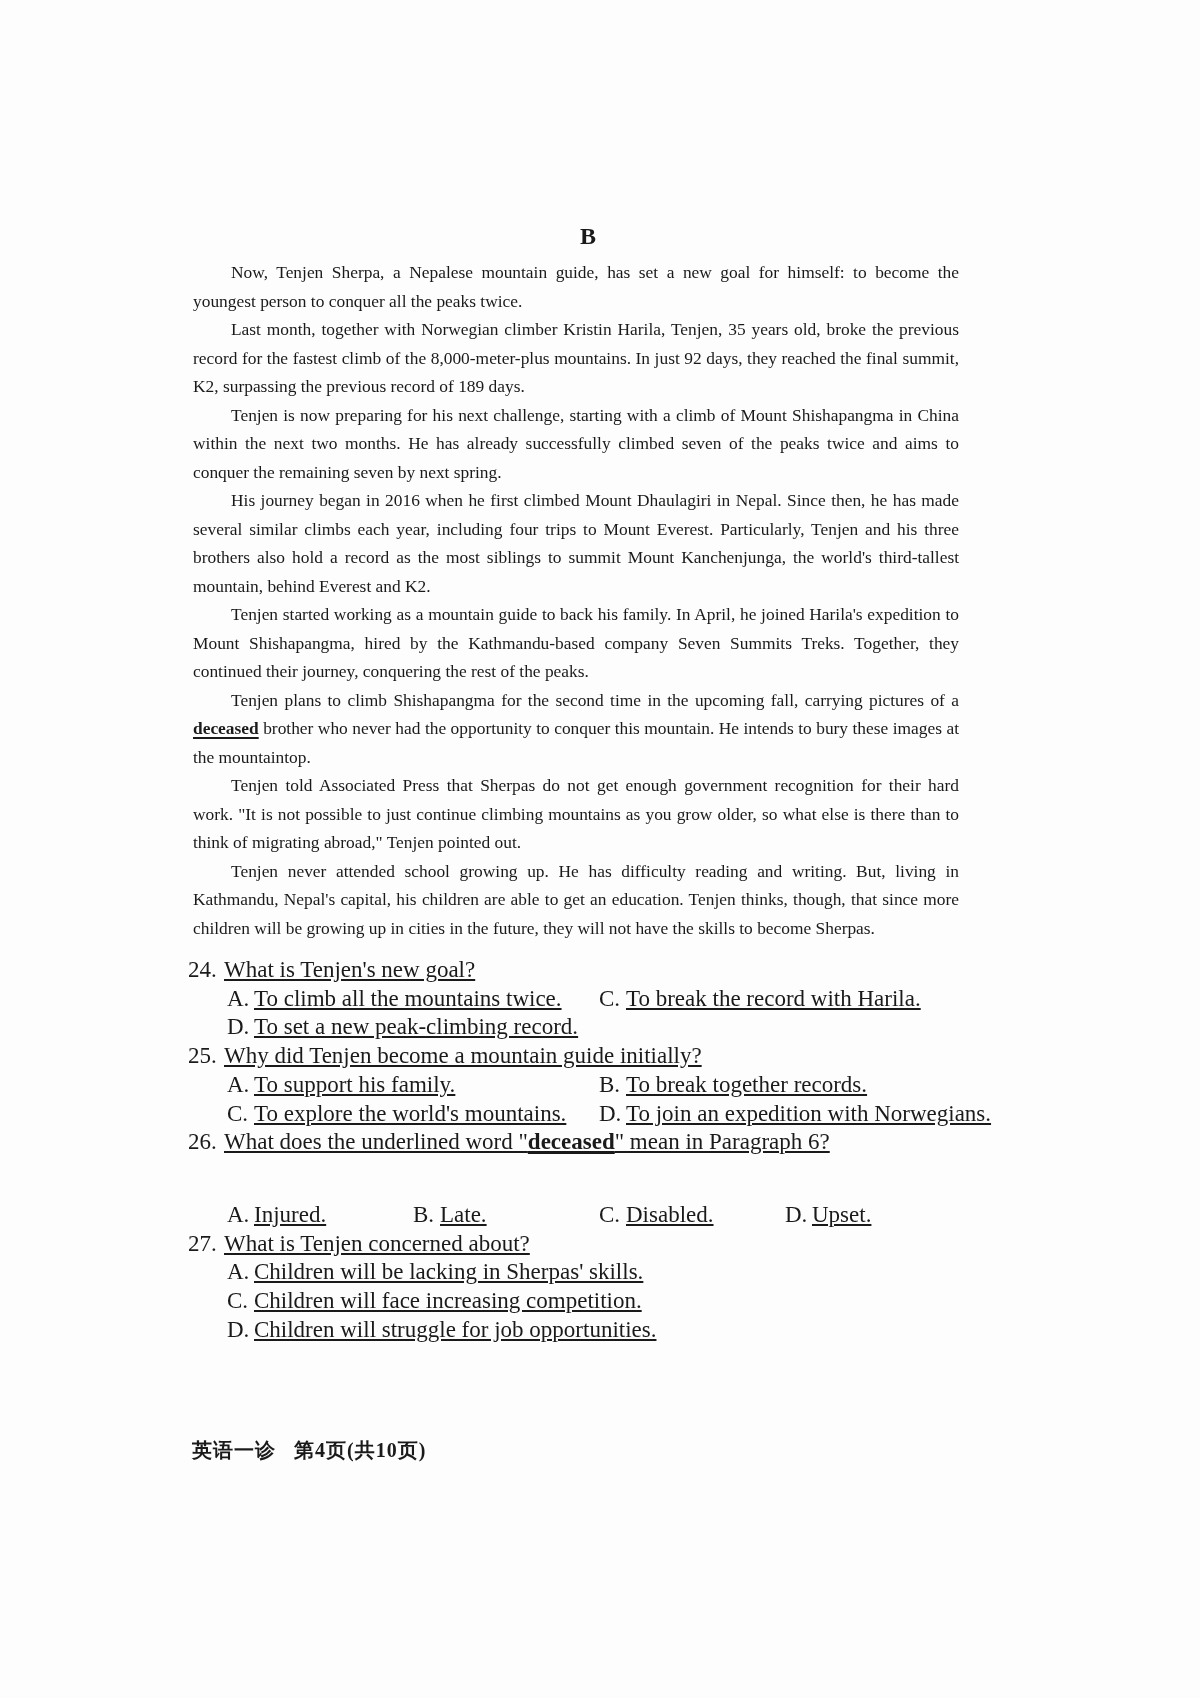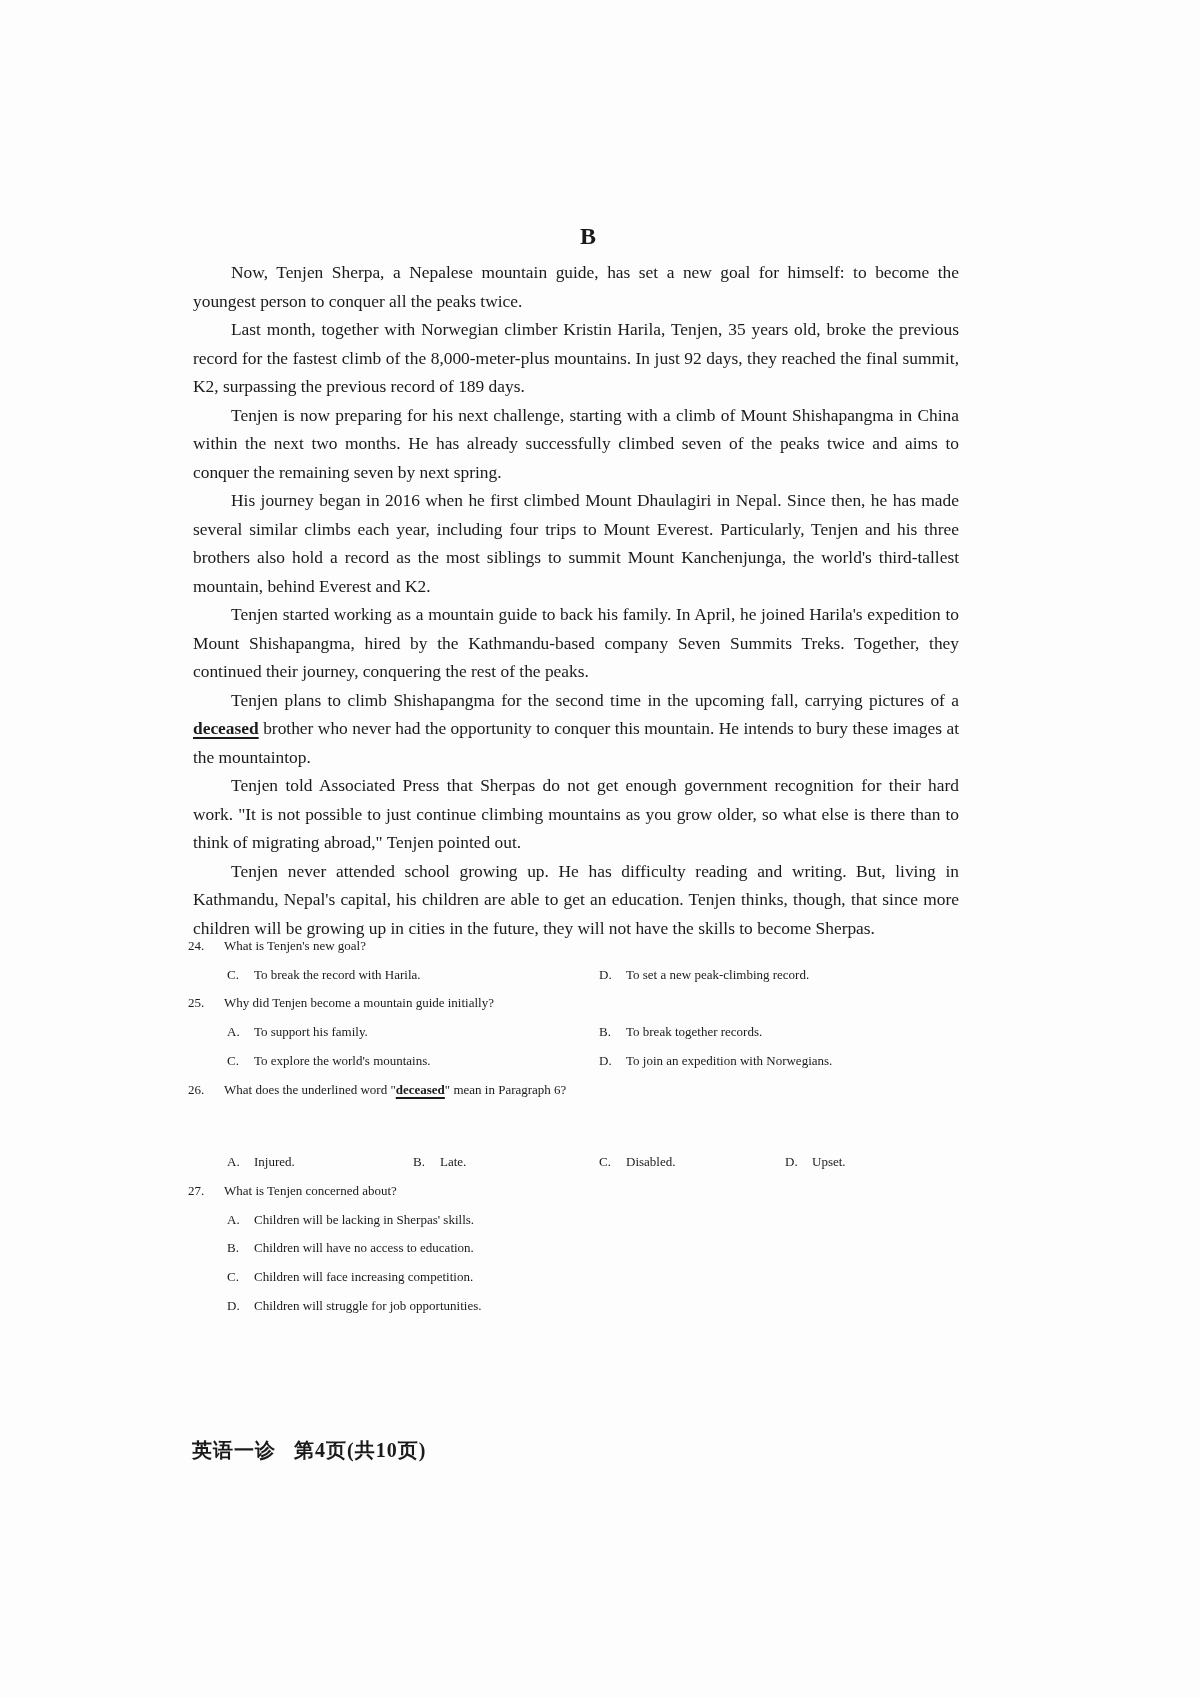--- a/index.html
+++ b/index.html
@@ -18,22 +18,22 @@
   }
   .passage {
     position: absolute; left: 193px; width: 766px; top: 250px;
     font-size: 17.4px; line-height: 28.5px;
     text-align: justify;
     margin-top: 8px;
   }
   .passage p { margin: 0; text-indent: 38px; }
   .underline { text-decoration: underline; text-decoration-thickness: 2px; text-underline-offset: 3px; font-weight: bold; }
   .questions {
-    position: absolute; left: 188px; width: 780px; top: 932px;
-    font-size: 13px; line-height: 28.7px;
+    position: absolute; left: 188px; width: 780px; top: 956px;
+    font-size: 23px; line-height: 28.7px; text-decoration: underline;
   }
   .q-stem { margin: 0; white-space: nowrap; }
   .q-num { display: inline-block; width: 36px; }
   .opts { display: grid; padding-left: 39px; }
   .opts.two { grid-template-columns: 372px 372px; }
   .opts.four { grid-template-columns: 186px 186px 186px 186px; margin-top: 44px; }
   .opts.one { grid-template-columns: 740px; }
   .opt { white-space: nowrap; }
   .opt-letter { display: inline-block; width: 27px; }
   .footer {
@@ -59,20 +59,21 @@
     <p><span>Tenjen plans to climb Shishapangma for the second time in the upcoming fall, carrying pictures of a </span><span class="underline">deceased</span><span> brother who never had the opportunity to conquer this mountain. He intends to bury these images at the mountaintop.</span></p>
     <p>Tenjen told Associated Press that Sherpas do not get enough government recognition for their hard work. "It is not possible to just continue climbing mountains as you grow older, so what else is there than to think of migrating abroad," Tenjen pointed out.</p>
     <p>Tenjen never attended school growing up. He has difficulty reading and writing. But, living in Kathmandu, Nepal's capital, his children are able to get an education. Tenjen thinks, though, that since more children will be growing up in cities in the future, they will not have the skills to become Sherpas.</p>
   </div>
 
   <div class="questions">
 
     <div>
       <p class="q-stem"><span class="q-num">24.</span><span>What is Tenjen's new goal?</span></p>
       <div class="opts two">
+        <div class="opt"><span class="opt-letter">A.</span><span>To climb all the mountains twice.</span></div>
         <div class="opt"><span class="opt-letter">C.</span><span>To break the record with Harila.</span></div>
         <div class="opt"><span class="opt-letter">D.</span><span>To set a new peak-climbing record.</span></div>
       </div>
     </div>
 
     <div>
       <p class="q-stem"><span class="q-num">25.</span><span>Why did Tenjen become a mountain guide initially?</span></p>
       <div class="opts two">
         <div class="opt"><span class="opt-letter">A.</span><span>To support his family.</span></div>
         <div class="opt"><span class="opt-letter">B.</span><span>To break together records.</span></div>
@@ -88,21 +89,20 @@
         <div class="opt"><span class="opt-letter">B.</span><span>Late.</span></div>
         <div class="opt"><span class="opt-letter">C.</span><span>Disabled.</span></div>
         <div class="opt"><span class="opt-letter">D.</span><span>Upset.</span></div>
       </div>
     </div>
 
     <div>
       <p class="q-stem"><span class="q-num">27.</span><span>What is Tenjen concerned about?</span></p>
       <div class="opts one">
         <div class="opt"><span class="opt-letter">A.</span><span>Children will be lacking in Sherpas' skills.</span></div>
-        <div class="opt"><span class="opt-letter">B.</span><span>Children will have no access to education.</span></div>
         <div class="opt"><span class="opt-letter">C.</span><span>Children will face increasing competition.</span></div>
         <div class="opt"><span class="opt-letter">D.</span><span>Children will struggle for job opportunities.</span></div>
       </div>
     </div>
 
   </div>
 
   <div class="footer">
     <span>英语一诊</span><span>第4页(共10页)</span>
   </div>

